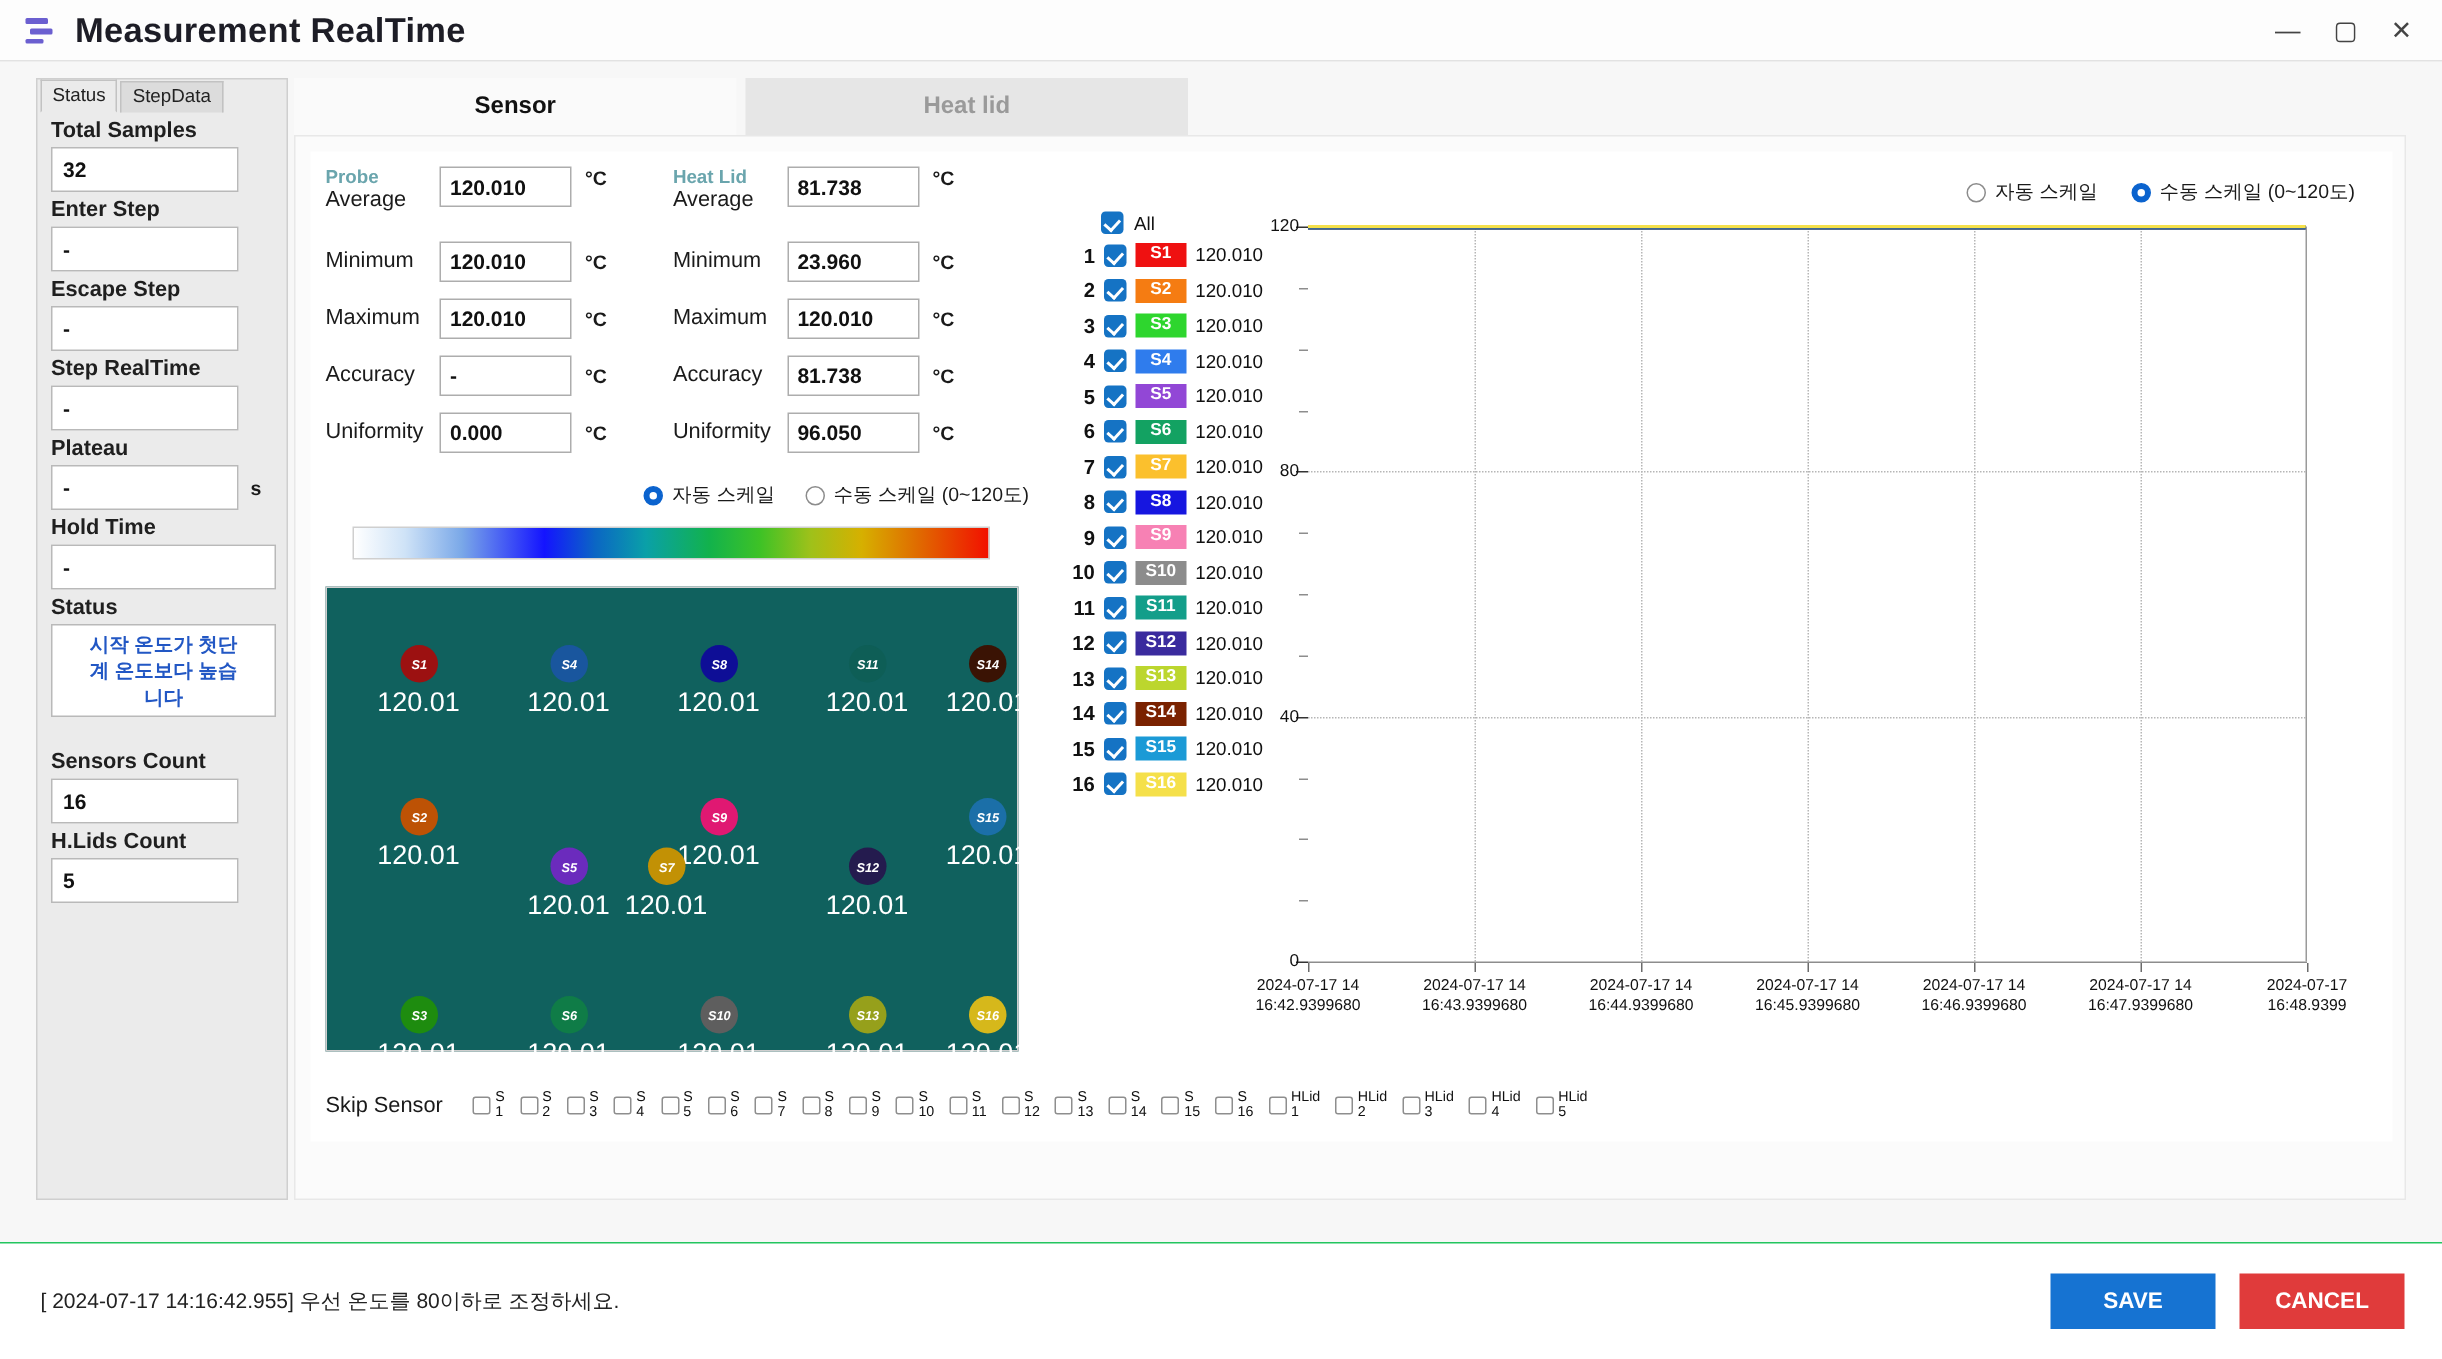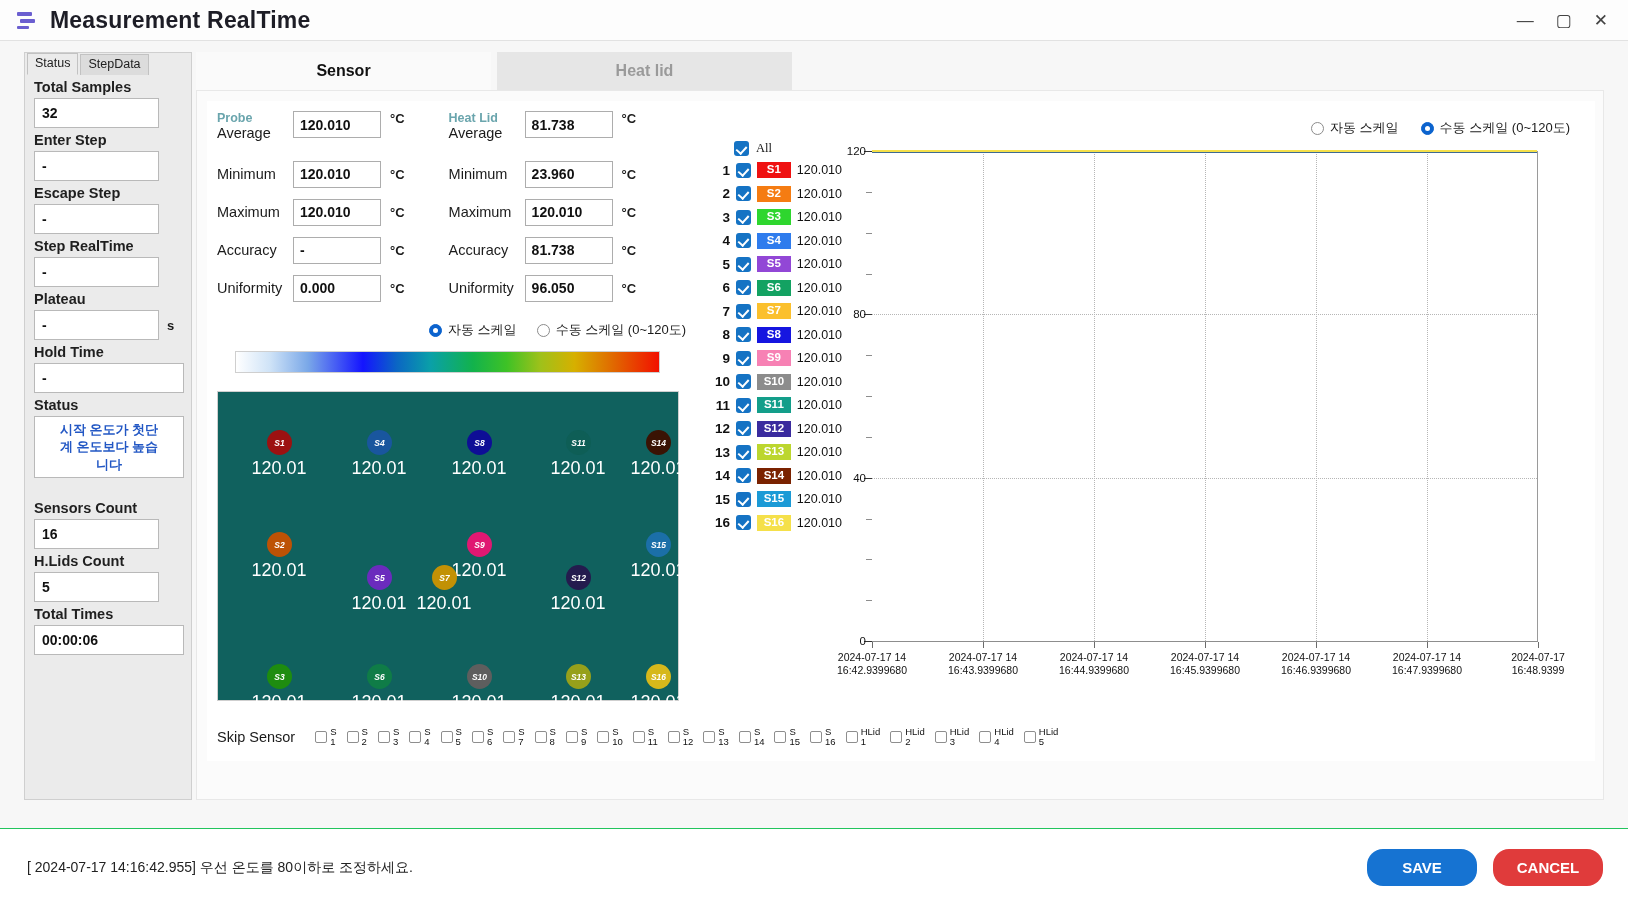--- a/index.html
+++ b/index.html
@@ -141,21 +141,21 @@
   .skip-item{ display:flex; align-items:center; gap:3px; margin-right:10px; }
   .cb{
     width:12px; height:12px; border:1px solid #8e8e8e; background:#fff; border-radius:2px;
     display:inline-block; flex:none;
   }
   .skip-text{ font-size:9.5px; line-height:1.05; color:#111; white-space:nowrap; }
   .skip-text.two{ display:flex; flex-direction:column; }
 
   
   .legend{ position:absolute; left:505px; top:40px; width:130px; }
-  .leg-head{ display:flex; align-items:center; gap:7px; margin:0 0 5px 22px;font-family:Liberation Serif, serif; }
+  .leg-head{ display:flex; align-items:center; gap:7px; margin:0 0 5px 22px; }
   .leg-row{ display:flex; align-items:center; gap:6px; margin-bottom:5.5px; height:18px; }
   .leg-idx{ width:18px; text-align:right; font-size:13.5px; font-weight:bold; color:#111;}
   .cbb{
     width:15px; height:15px; border-radius:3px; background:#1573c4; position:relative; flex:none;
   }
   .cbb::after{
     content:""; position:absolute; left:4px; top:3px; width:5px; height:8px;
     border:solid #fff; border-width:0 2px 2px 0; transform:rotate(42deg);
   }
   .leg-chip{
@@ -193,21 +193,21 @@
 
   
   .bottombar{
     position:absolute; left:0; bottom:0; width:1628px; height:78px;
     background:#fff; border-top:1px solid #22c55e;
     display:flex; align-items:center;
   }
   .log-text{ margin-left:27px; font-size:14px; color:#222; }
   .btns{ margin-left:auto; display:flex; gap:16px; margin-right:25px; }
   .btn{
-    width:110px; height:37px; border-radius:16px; color:#fff; font-size:15px;
+    width:110px; height:37px; border-radius:0; color:#fff; font-size:15px;
     font-weight:bold; display:flex; align-items:center; justify-content:center; cursor:default;
   }
   .btn.save{ background:#1673d2; }
   .btn.cancel{ background:#e03b3b; }
 </style>
 </head>
 <body>
 
 <div class="window">
 
@@ -263,24 +263,20 @@
       <div class="status-box">시작 온도가 첫단계 온도보다 높습니다</div>
     </div>
     <div class="sep"></div>
     <div class="field">
       <div class="field-label">Sensors Count</div>
       <div class="field-input">16</div>
     </div>
     <div class="field">
       <div class="field-label">H.Lids Count</div>
       <div class="field-input">5</div>
-    </div>
-    <div class="field">
-      <div class="field-label">Total Times</div>
-      <div class="field-input wide">00:00:06</div>
     </div>
   </div>
 
   <div class="main">
     <div class="main-tabs">
       <div class="mtab active">Sensor</div>
       <div class="mtab heat">Heat lid</div>
     </div>
 
     <div class="panel">

